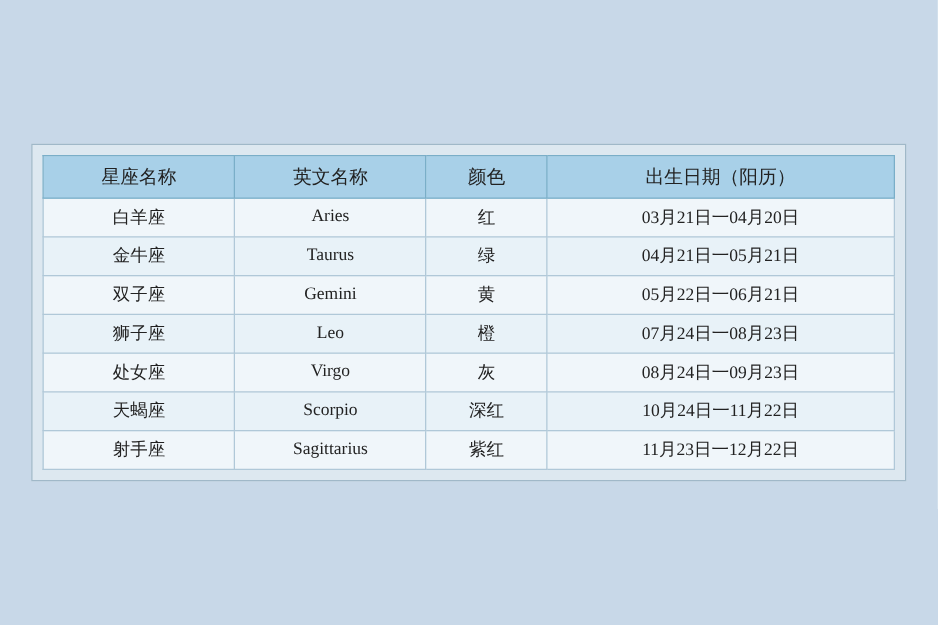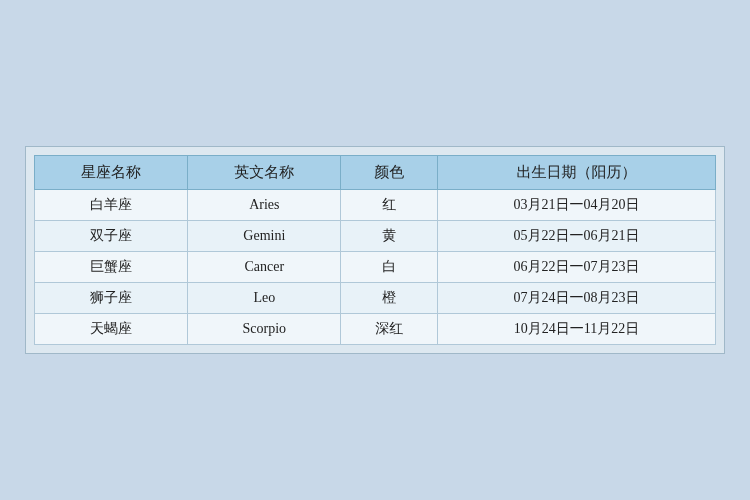--- a/index.html
+++ b/index.html
@@ -82,38 +82,50 @@
       </tr>
     </thead>
     <tbody id="table-body">
     <tr>
           <td>白羊座</td>
           <td>Aries</td>
           <td>红</td>
           <td>03月21日一04月20日</td>
         </tr>
         <tr>
+          <td>金牛座</td>
+          <td>Taurus</td>
+          <td>绿</td>
+          <td>04月21日一05月21日</td>
+        </tr>
+        <tr>
           <td>双子座</td>
           <td>Gemini</td>
           <td>黄</td>
           <td>05月22日一06月21日</td>
-        </tr>
-        <tr>
-          <td>巨蟹座</td>
-          <td>Cancer</td>
-          <td>白</td>
-          <td>06月22日一07月23日</td>
         </tr>
         <tr>
           <td>狮子座</td>
           <td>Leo</td>
           <td>橙</td>
           <td>07月24日一08月23日</td>
         </tr>
         <tr>
+          <td>处女座</td>
+          <td>Virgo</td>
+          <td>灰</td>
+          <td>08月24日一09月23日</td>
+        </tr>
+        <tr>
           <td>天蝎座</td>
           <td>Scorpio</td>
           <td>深红</td>
           <td>10月24日一11月22日</td>
+        </tr>
+        <tr>
+          <td>射手座</td>
+          <td>Sagittarius</td>
+          <td>紫红</td>
+          <td>11月23日一12月22日</td>
         </tr>
       </tbody>
   </table>
 </div>
 
 </body></html>

